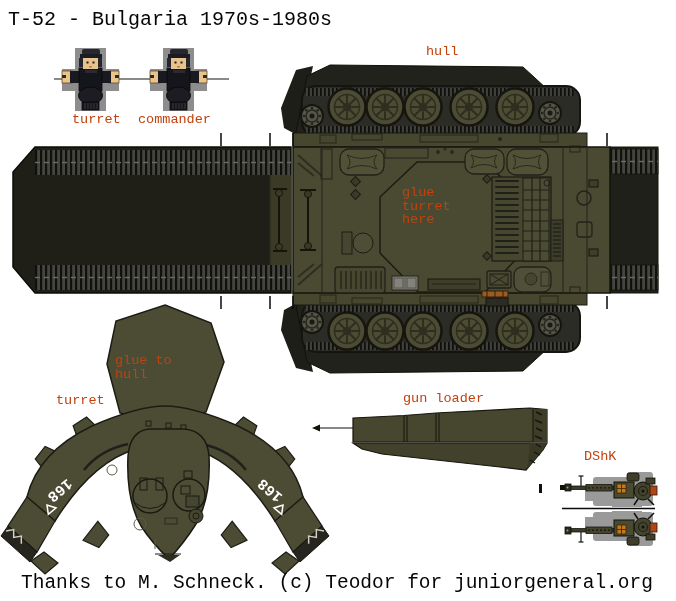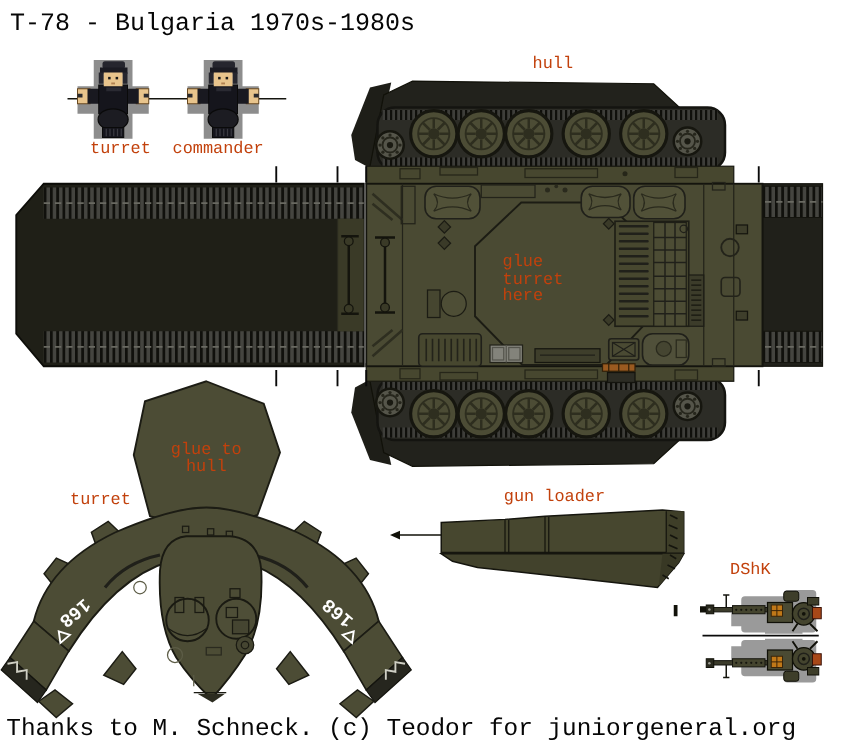--- a/index.html
+++ b/index.html
@@ -1,22 +1,22 @@
 <!DOCTYPE html>
 <html><head>
 <meta charset="utf-8">
 <style>
   html,body{margin:0;padding:0;background:#fff;}
   #page{position:relative;width:676px;height:601px;background:#ffffff;overflow:hidden;
         font-family:"Liberation Mono","DejaVu Sans Mono",monospace;}
   svg{position:absolute;left:0;top:0;}
   .lbl{position:absolute;color:#c2410c;font-size:13.5px;line-height:13.5px;white-space:pre-line;}
   .title{position:absolute;color:#060606;font-size:20px;line-height:22px;white-space:nowrap;}
-  .credit{position:absolute;color:#060606;font-size:19.5px;line-height:22px;white-space:nowrap;}
-  .ctr{text-align:center;}
+  .credit{position:absolute;color:#060606;font-size:19.5px;line-height:22px;white-space:nowrap;margin-left:16px;}
+  .ctr{text-align:left;}
 </style>
 </head>
 <body>
 <div id="page">
 
 <svg width="676" height="601" viewBox="0 0 676 601">
   <defs>
     <pattern id="tread" width="5" height="25" patternUnits="userSpaceOnUse">
       <rect width="5" height="25" fill="#454540"></rect>
       <rect width="2.2" height="25" fill="#10100c"></rect>
@@ -336,25 +336,25 @@
     <g>
           <use href="#dshkgun"></use>
         </g>
     <line x1="562" y1="508.5" x2="655" y2="508.5" stroke="#0a0a0a" stroke-width="1.5"></line>
     <g>
           <use href="#dshkgun" transform="matrix(1,0,0,-1,0,1018)"></use>
         </g>
   </g>
 </svg>
 
-<div class="title" style="left:8px;top:9px">T-78 - Bulgaria 1970s-1980s</div>
+<div class="title" style="left:8px;top:9px">T-52 - Bulgaria 1970s-1980s</div>
 <div class="lbl" style="left:426px;top:45px">hull</div>
 <div class="lbl" style="left:72px;top:113px">turret</div>
 <div class="lbl" style="left:138px;top:113px">commander</div>
-<div class="lbl" style="left:402px;top:204px">glue
+<div class="lbl" style="left:402px;top:186px">glue
 turret
 here</div>
 <div class="lbl ctr" style="left:115px;top:354px;width:100px">glue to
 hull</div>
 <div class="lbl" style="left:56px;top:394px">turret</div>
 <div class="lbl" style="left:403px;top:392px">gun loader</div>
 <div class="lbl" style="left:584px;top:450px">DShK</div>
 <div class="credit" style="left:5px;top:572px">Thanks to M. Schneck. (c) Teodor for juniorgeneral.org</div>
 
 </div>

